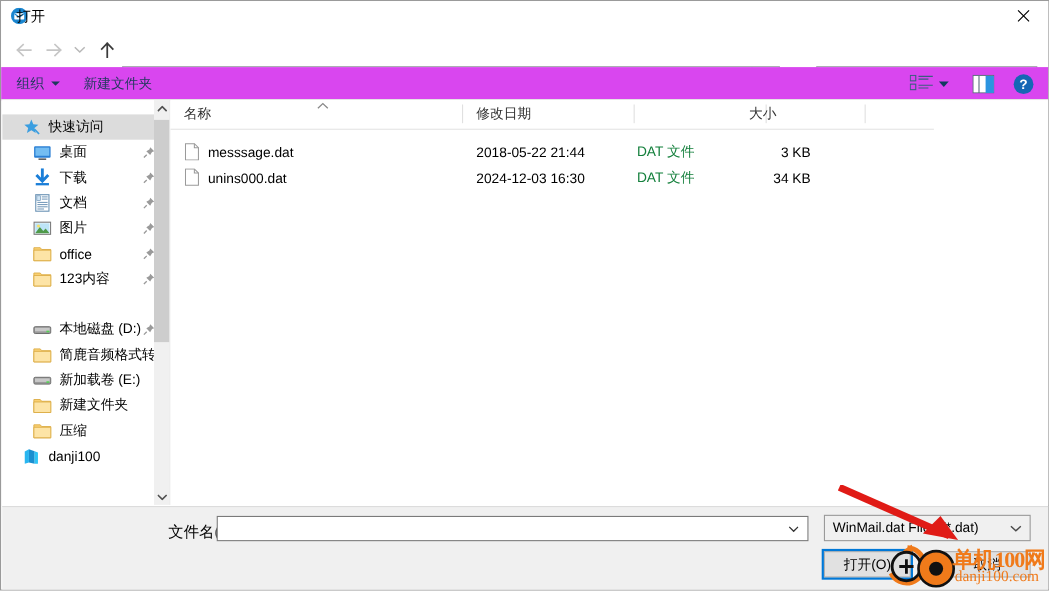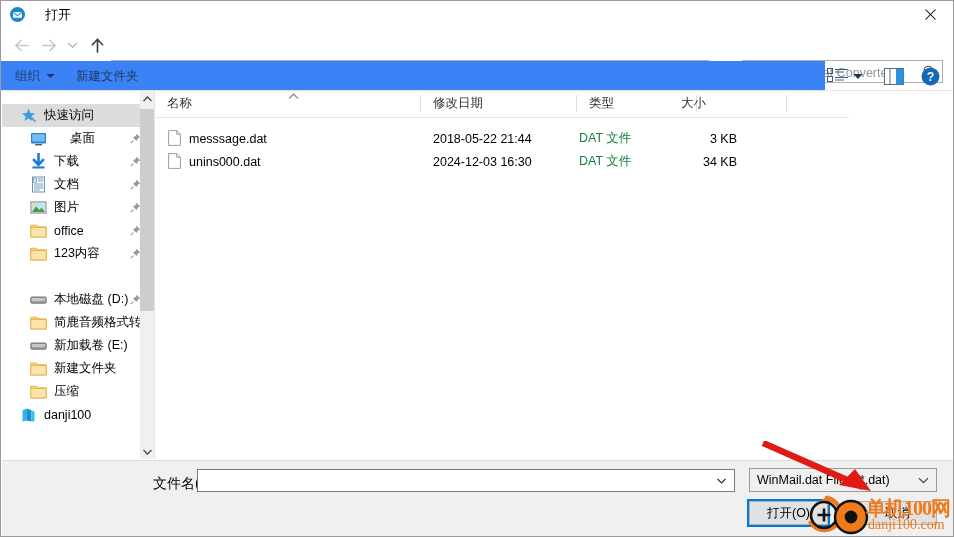--- a/index.html
+++ b/index.html
@@ -8,21 +8,21 @@
     font-family:"Liberation Sans","DejaVu Sans",sans-serif;
     font-size:12.5px;color:#000;background:#fff;
     -webkit-font-smoothing:antialiased;
   }
   #dialog{position:relative;width:954px;height:537px;background:#fff;
           border:1px solid #9a9a9a;box-sizing:border-box;overflow:hidden;}
 
   
   #titlebar{position:absolute;left:0;top:0;width:952px;height:27px;background:#fff;}
   #title-icon{position:absolute;left:9px;top:6px;width:15px;height:15px;}
-  #title-text{position:absolute;left:44px;top:5px;font-size:13px;color:#000;}
+  #title-text{position:absolute;left:14px;top:5px;font-size:13px;color:#000;}
   #close-btn{position:absolute;right:0;top:0;width:45px;height:27px;
              display:flex;align-items:center;justify-content:center;cursor:default;}
   #close-btn svg{display:block;}
 
   
   #navrow{position:absolute;left:0;top:27px;width:952px;height:33px;background:#fff;}
   .navbtn{position:absolute;top:5px;width:24px;height:24px;display:flex;
           align-items:center;justify-content:center;}
   #nav-back{left:8px;}
   #nav-fwd{left:36px;}
@@ -43,21 +43,21 @@
                 border-left:1px solid #d8d8d8;display:flex;align-items:center;justify-content:center;}
 
   #searchbox{position:absolute;left:741px;top:32px;width:201px;height:23px;
              border:1px solid #abadb3;background:#fff;box-sizing:border-box;}
   #search-input{position:absolute;left:7px;top:0;width:160px;height:21px;border:0;outline:0;
                 background:transparent;font-family:inherit;font-size:12.5px;color:#000;}
   #search-input::placeholder{color:#949494;opacity:1;}
   #search-icon{position:absolute;right:5px;top:3px;width:15px;height:15px;}
 
   
-  #cmdbar{position:absolute;left:0;top:60px;width:824px;height:30px;background:#3b82f6;text-align:center;}
+  #cmdbar{position:absolute;left:0;top:60px;width:952px;height:30px;background:#d946ef;text-align:center;}
   #organize-btn{position:absolute;left:14px;top:5px;height:20px;display:flex;align-items:center;
                 color:#1e395b;font-size:12.5px;cursor:default;}
   #organize-caret{margin-left:6px;}
   #newfolder-btn{position:absolute;left:75px;top:5px;height:20px;display:flex;align-items:center;
                  color:#1e395b;font-size:12.5px;cursor:default;}
   #view-btn{position:absolute;left:826px;top:7px;width:22px;height:17px;}
   #view-caret{position:absolute;left:852px;top:12px;}
   #preview-btn{position:absolute;left:883px;top:7px;width:20px;height:17px;}
   #help-btn{position:absolute;left:920px;top:6px;width:19px;height:19px;}
   #cmdbar-sep{position:absolute;left:0;top:89px;width:952px;height:1px;background:#e4e4e4;}
@@ -248,21 +248,21 @@
   <div id="cmdbar-sep"></div>
 
   <div id="sidebar">
       <div class="sb-row selected" style="top: 13px;">
         <span class="sb-icon"><svg viewBox="0 0 17 17" width="17" height="17">
             <path d="M8.5 1.6 L10.3 5.9 L14.9 6.3 L11.4 9.4 L12.5 13.9 L8.5 11.5 L4.5 13.9 L5.6 9.4 L2.1 6.3 L6.7 5.9 Z" fill="#3b9ee0"></path>
             <path d="M11.5 10.5 L15.5 14.8" stroke="#3b9ee0" stroke-width="1.6"></path>
           </svg></span>
         <span class="sb-label">快速访问</span>
       </div>
-      <div class="sb-row" style="top: 36px; gap: 16px;">
+      <div class="sb-row" style="top: 36px;">
         <span class="sb-icon indent"><svg viewBox="0 0 17 17" width="17" height="17">
             <rect x="1" y="3" width="15" height="10.5" rx="1" fill="#2a7fd4"></rect>
             <rect x="2.2" y="4.2" width="12.6" height="7.4" fill="#74bdf2"></rect>
             <rect x="5" y="14" width="7" height="1.4" fill="#5a5a5a"></rect>
           </svg></span>
         <span class="sb-label">桌面</span>
         <span class="sb-pin"><svg viewBox="0 0 11 11" width="11" height="11">
             <path d="M6.6 0.8 L10.2 4.4 L8.2 5.2 L6.5 8 L3 4.5 L5.8 2.8 Z" fill="#9a9a9a"></path>
             <path d="M3.4 7.6 L0.8 10.2" stroke="#9a9a9a" stroke-width="1.2"></path>
           </svg></span>
@@ -396,23 +396,20 @@
         <span class="col-label">名称</span>
       </div>
       <svg id="sort-arrow" width="11" height="7" viewBox="0 0 11 7">
         <path d="M1 5.5 L5.5 1.2 L10 5.5" stroke="#8a8a8a" stroke-width="1.2" fill="none"></path>
       </svg>
       <div class="col-divider" style="left:265px;"></div>
       <div class="col" id="col-date" style="left:266px;width:156px;">
         <span class="col-label">修改日期</span>
       </div>
       <div class="col-divider" style="left:421px;"></div>
-      <div class="col" id="col-type" style="left:422px;width:120px;">
-        <span class="col-label">类型</span>
-      </div>
       <div class="col-divider" style="left:541px;"></div>
       <div class="col" id="col-size" style="left:514px;width:90px;">
         <span class="col-label">大小</span>
       </div>
       <div class="col-divider" style="left:631px;"></div>
     </div>
     <div id="filerows">
         <div class="frow" style="top: 36px;">
           <span class="f-icon"><svg viewBox="0 0 13 16" width="13" height="16">
               <path d="M0.6 0.6 h8.1 l3.7 3.7 v11.1 h-11.8 z" fill="#fff" stroke="#9a9a9a" stroke-width="0.95"></path>

